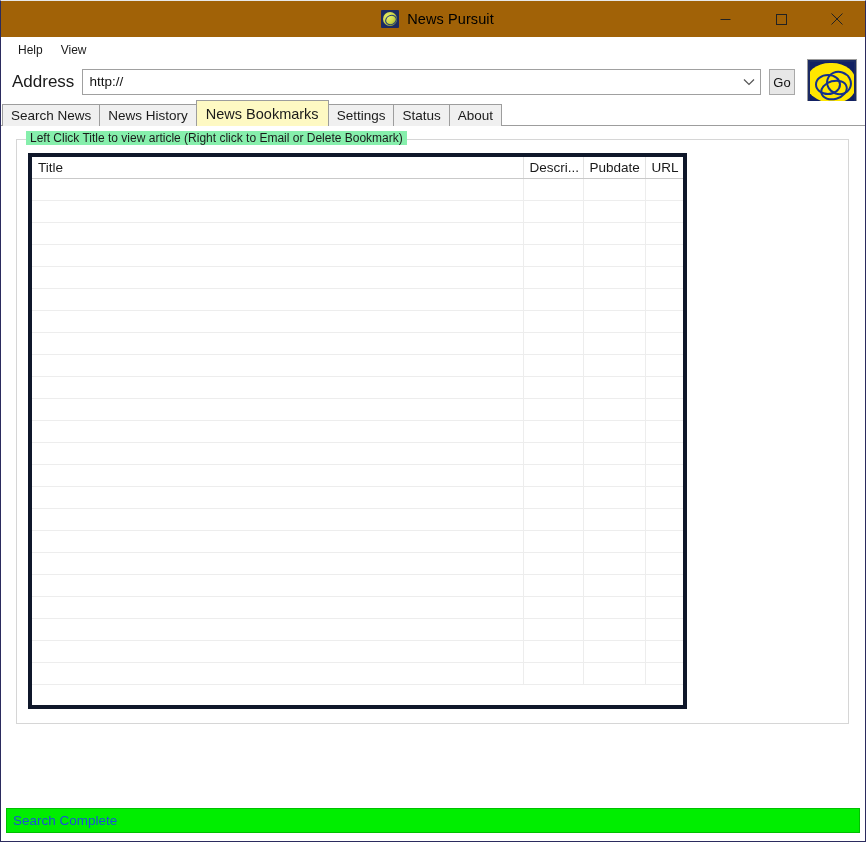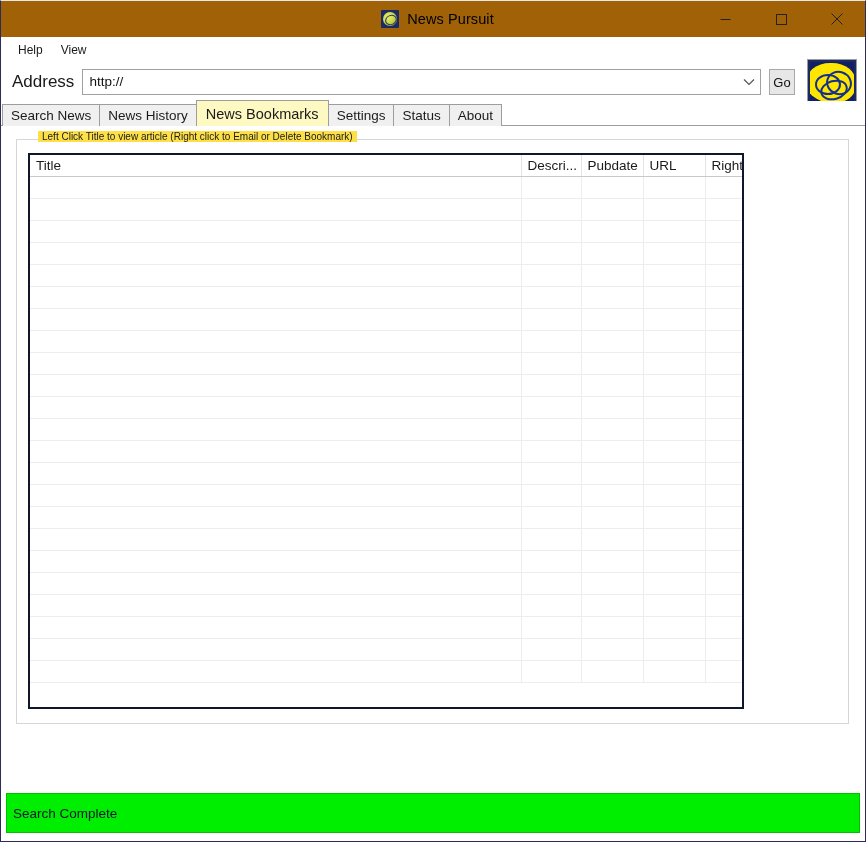--- a/index.html
+++ b/index.html
@@ -261,38 +261,38 @@
     position: absolute;
     left: 15px;
     top: 13px;
     width: 833px;
     height: 585px;
     box-sizing: border-box;
     border: 1px solid #d6d6d6;
   }
   #groupbox-legend {
     position: absolute;
-    left: 21px;
+    left: 9px;
     top: -9px;
-    background: #fde047;
+    background: #86efac;
     padding: 0 4px;
-    font-size: 10px;
+    font-size: 12px;
     color: #1a1a1a;
     white-space: nowrap;
   }
 
   
   #grid-wrap {
     position: absolute;
     left: 11px;
     top: 13px;
-    width: 716px;
+    width: 659px;
     height: 556px;
     box-sizing: border-box;
-    border: 2px solid #0f172a;
+    border: 4px solid #0f172a;
     background: #ffffff;
     overflow: hidden;
   }
   table#grid {
     border-collapse: collapse;
     table-layout: fixed;
     width: 100%;
     font-size: 13.5px;
   }
   table#grid th {
@@ -323,29 +323,29 @@
   }
   table#grid th:last-child,
   table#grid td:last-child { border-right: none; font-family: Liberation Serif, serif; }
 
   
   #statusbar {
     position: absolute;
     left: 5px;
     right: 5px;
     bottom: 8px;
-    height: 40px;
+    height: 25px;
     background: #00ee00;
     border: 1px solid #00c000;
     box-sizing: border-box;
     display: flex;
     align-items: center;
     padding-left: 6px;
     font-size: 13.5px;
-    color: #0f172a;
+    color: #1d4ed8;
   }
 </style>
 </head>
 <body>
 
 <div id="window">
 
   <div id="titlebar">
     <div id="titlebar-left">
       <span class="app-icon">

